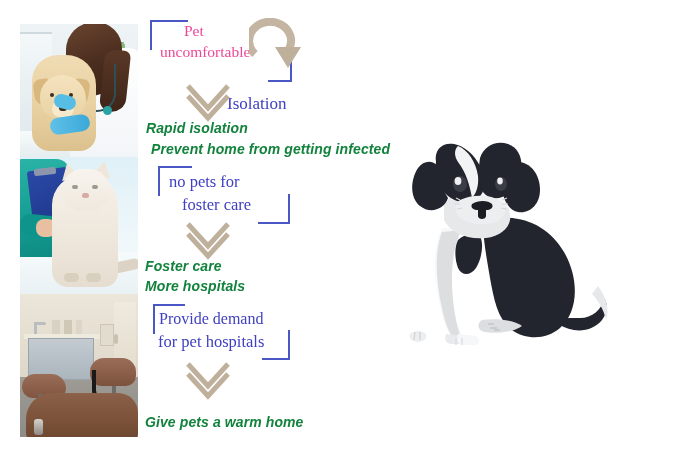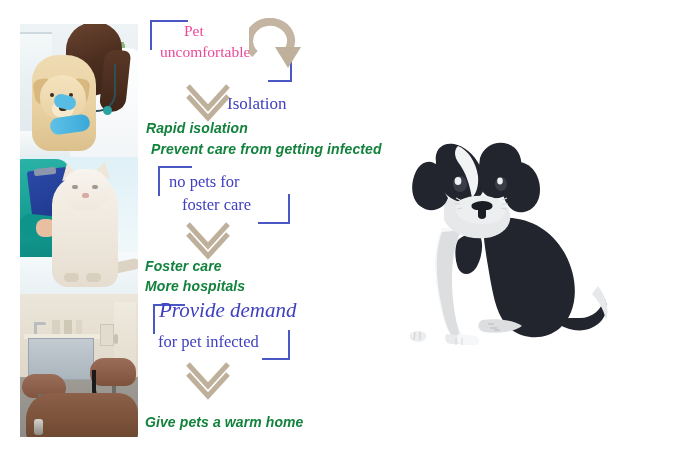--- a/index.html
+++ b/index.html
@@ -438,21 +438,21 @@
         <path d="M6 36 A21 19 0 1 1 40 31" fill="none" stroke="#c3b5a2" stroke-width="8" stroke-linecap="butt"></path>
         <path d="M26 29 L52 29 L39 50 Z" fill="#bfb09c"></path>
       </svg>
 
       <svg class="chev" style="left:41px; top:84px;" width="46" height="38" viewBox="0 0 46 38">
         <path d="M3 2 L23 24 L43 2" fill="none" stroke="#bfb09c" stroke-width="5" stroke-linejoin="miter" stroke-linecap="butt"></path>
         <path d="M3 12 L23 34 L43 12" fill="none" stroke="#bfb09c" stroke-width="5" stroke-linejoin="miter" stroke-linecap="butt"></path>
       </svg>
 
       <span class="green-text" style="left:2px; top:120px;">Rapid isolation</span>
-      <span class="green-text" style="left:7px; top:141px;">Prevent care from getting infected</span>
+      <span class="green-text" style="left:7px; top:141px;">Prevent home from getting infected</span>
     </div>
 
     <div class="bracket-block">
 
       <div class="brk brk-tl" style="left:14px; top:166px; width:32px; height:28px;"></div>
       <div class="brk brk-br" style="left:114px; top:194px; width:30px; height:28px;"></div>
 
       <span class="blue-text" style="left:25px; top:171px; font-size:16.5px;">no pets for</span>
       <span class="blue-text" style="left:38px; top:194px; font-size:16.5px;">foster care</span>
 
@@ -463,22 +463,22 @@
 
       <span class="green-text" style="left:1px; top:258px;">Foster care</span>
       <span class="green-text" style="left:1px; top:278px;">More hospitals</span>
     </div>
 
     <div class="bracket-block">
 
       <div class="brk brk-tl" style="left:9px; top:304px; width:30px; height:28px;"></div>
       <div class="brk brk-br" style="left:118px; top:330px; width:26px; height:28px;"></div>
 
-      <span class="blue-text" style="left:15px; top:300px; font-size:21px;font-style:italic;">Provide demand</span>
-      <span class="blue-text" style="left:14px; top:331px; font-size:16.5px;">for pet infected</span>
+      <span class="blue-text" style="left:15px; top:308px; font-size:16px;">Provide demand</span>
+      <span class="blue-text" style="left:14px; top:331px; font-size:16.5px;">for pet hospitals</span>
 
       <svg class="chev" style="left:41px; top:362px;" width="46" height="38" viewBox="0 0 46 38">
         <path d="M3 2 L23 24 L43 2" fill="none" stroke="#bfb09c" stroke-width="5" stroke-linejoin="miter" stroke-linecap="butt"></path>
         <path d="M3 12 L23 34 L43 12" fill="none" stroke="#bfb09c" stroke-width="5" stroke-linejoin="miter" stroke-linecap="butt"></path>
       </svg>
 
       <span class="green-text" style="left:1px; top:414px;">Give pets a warm home</span>
     </div>
   </div>
 

